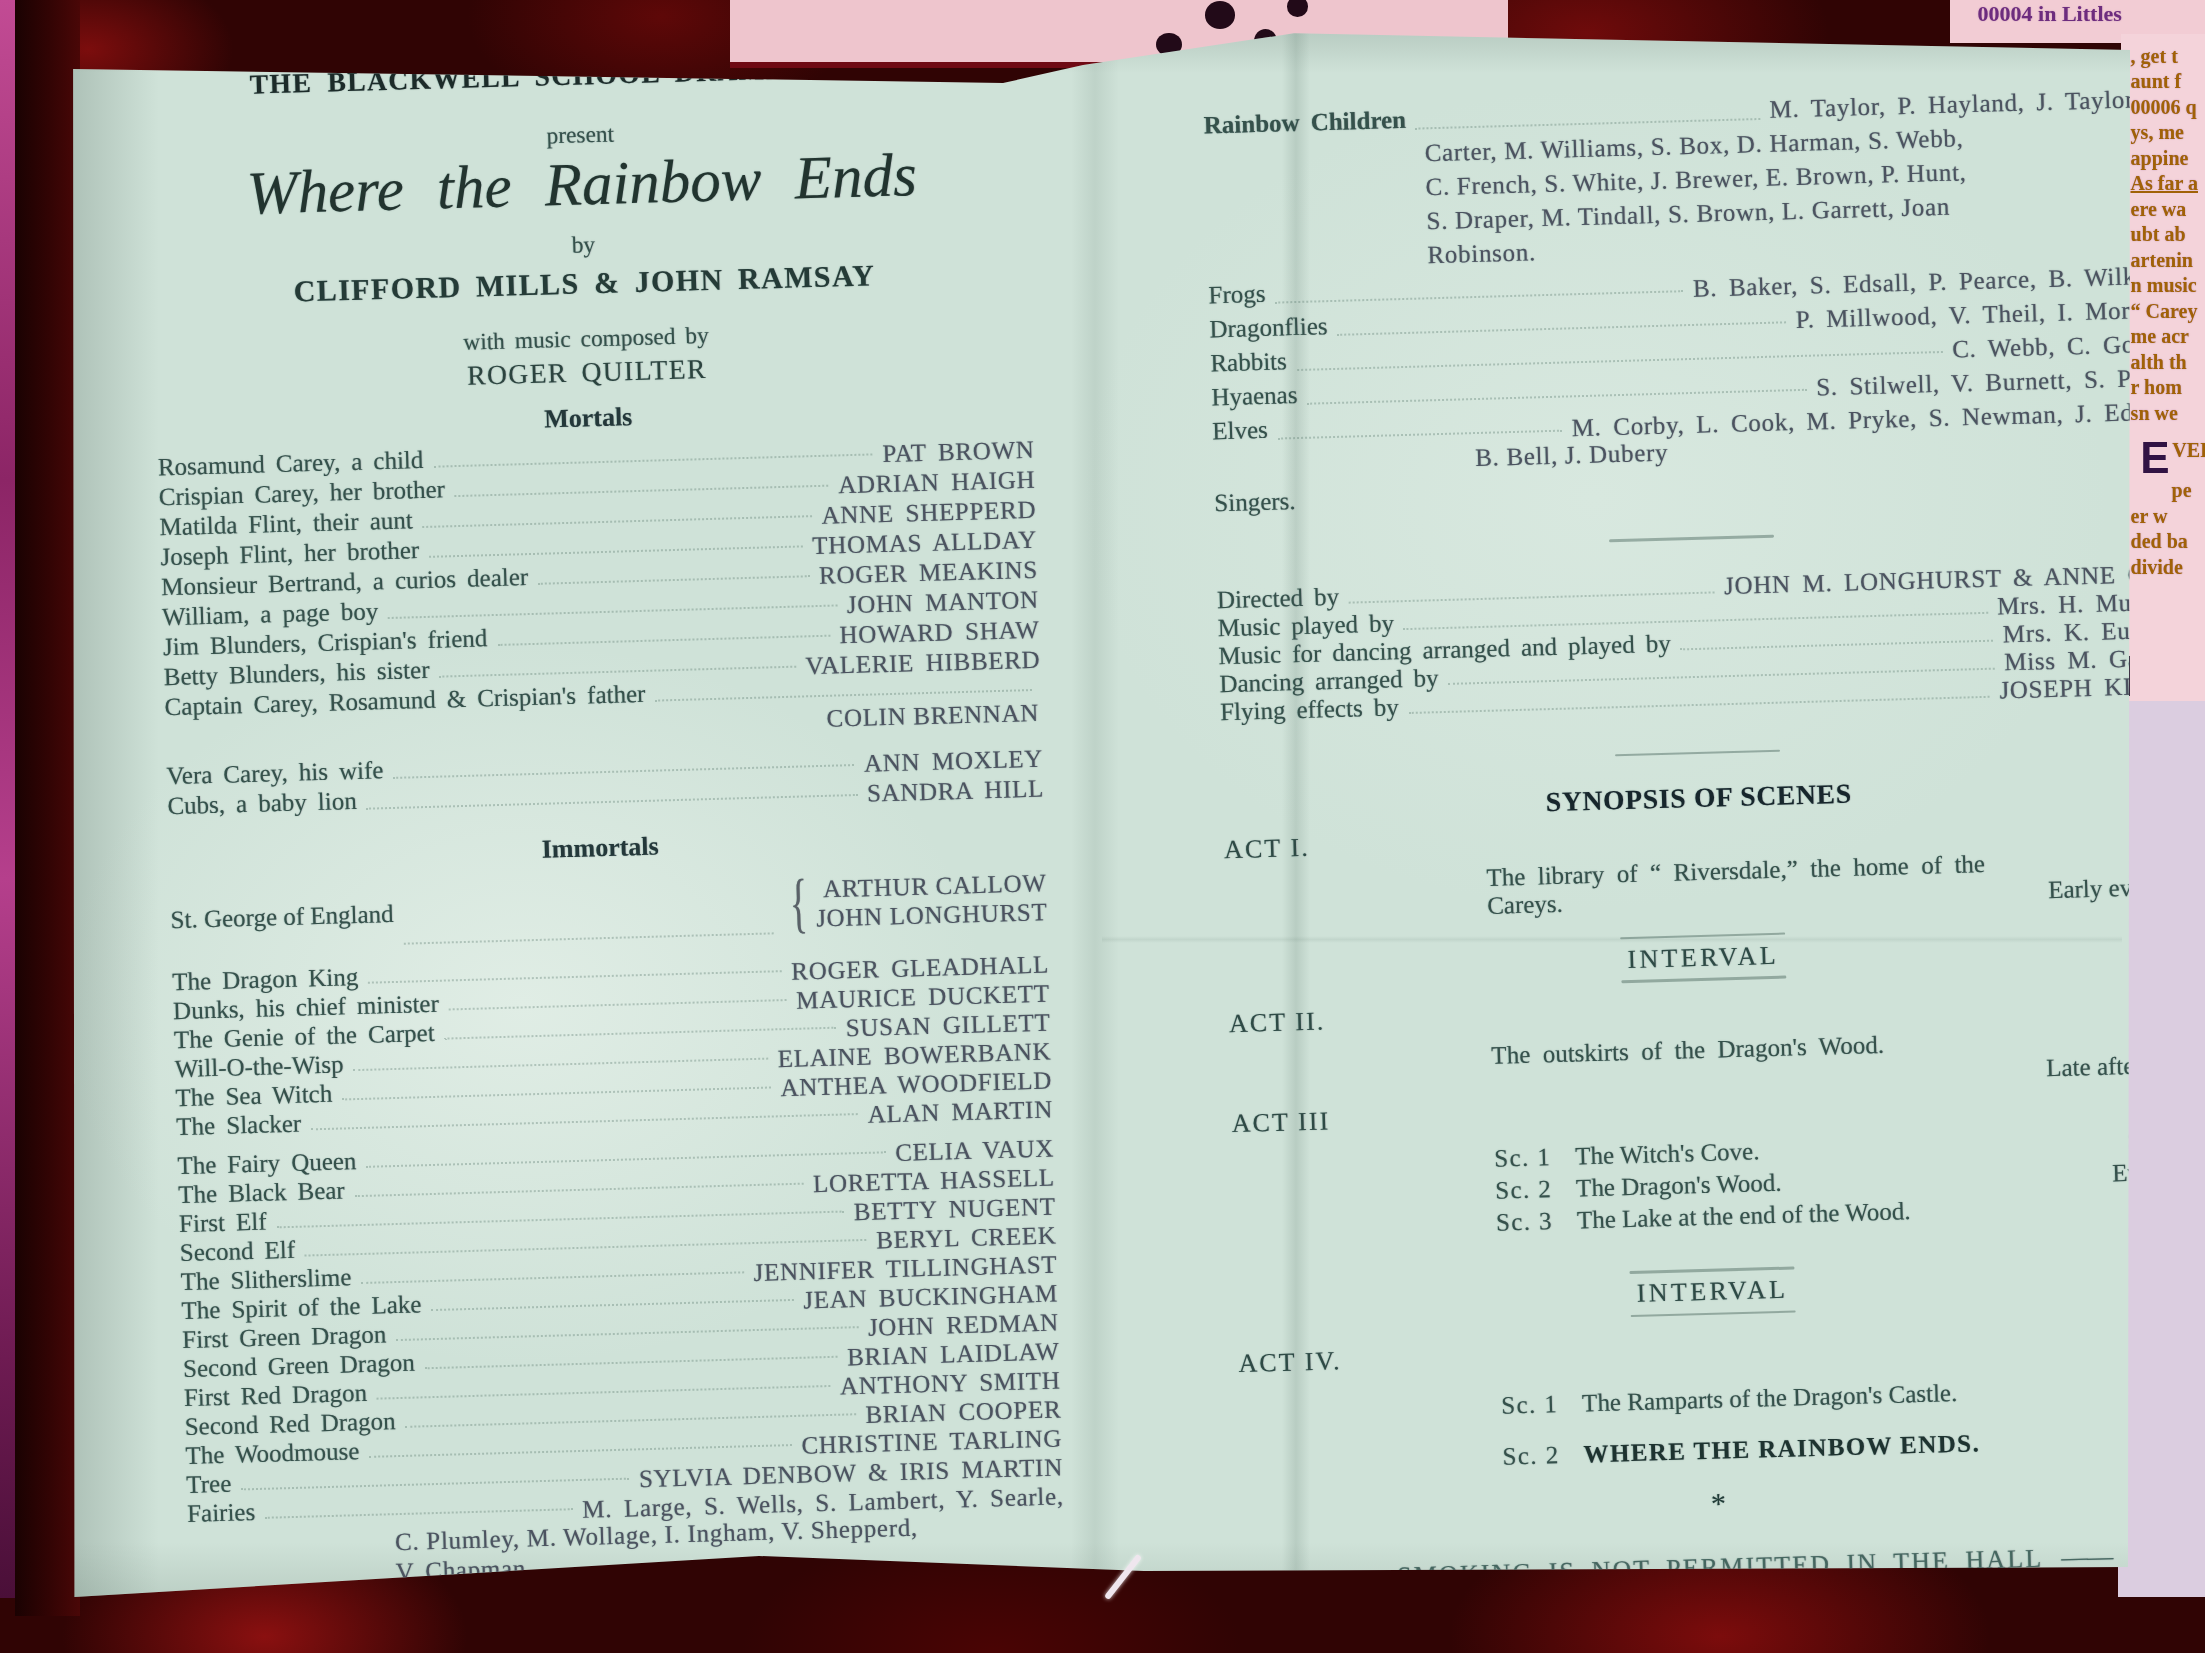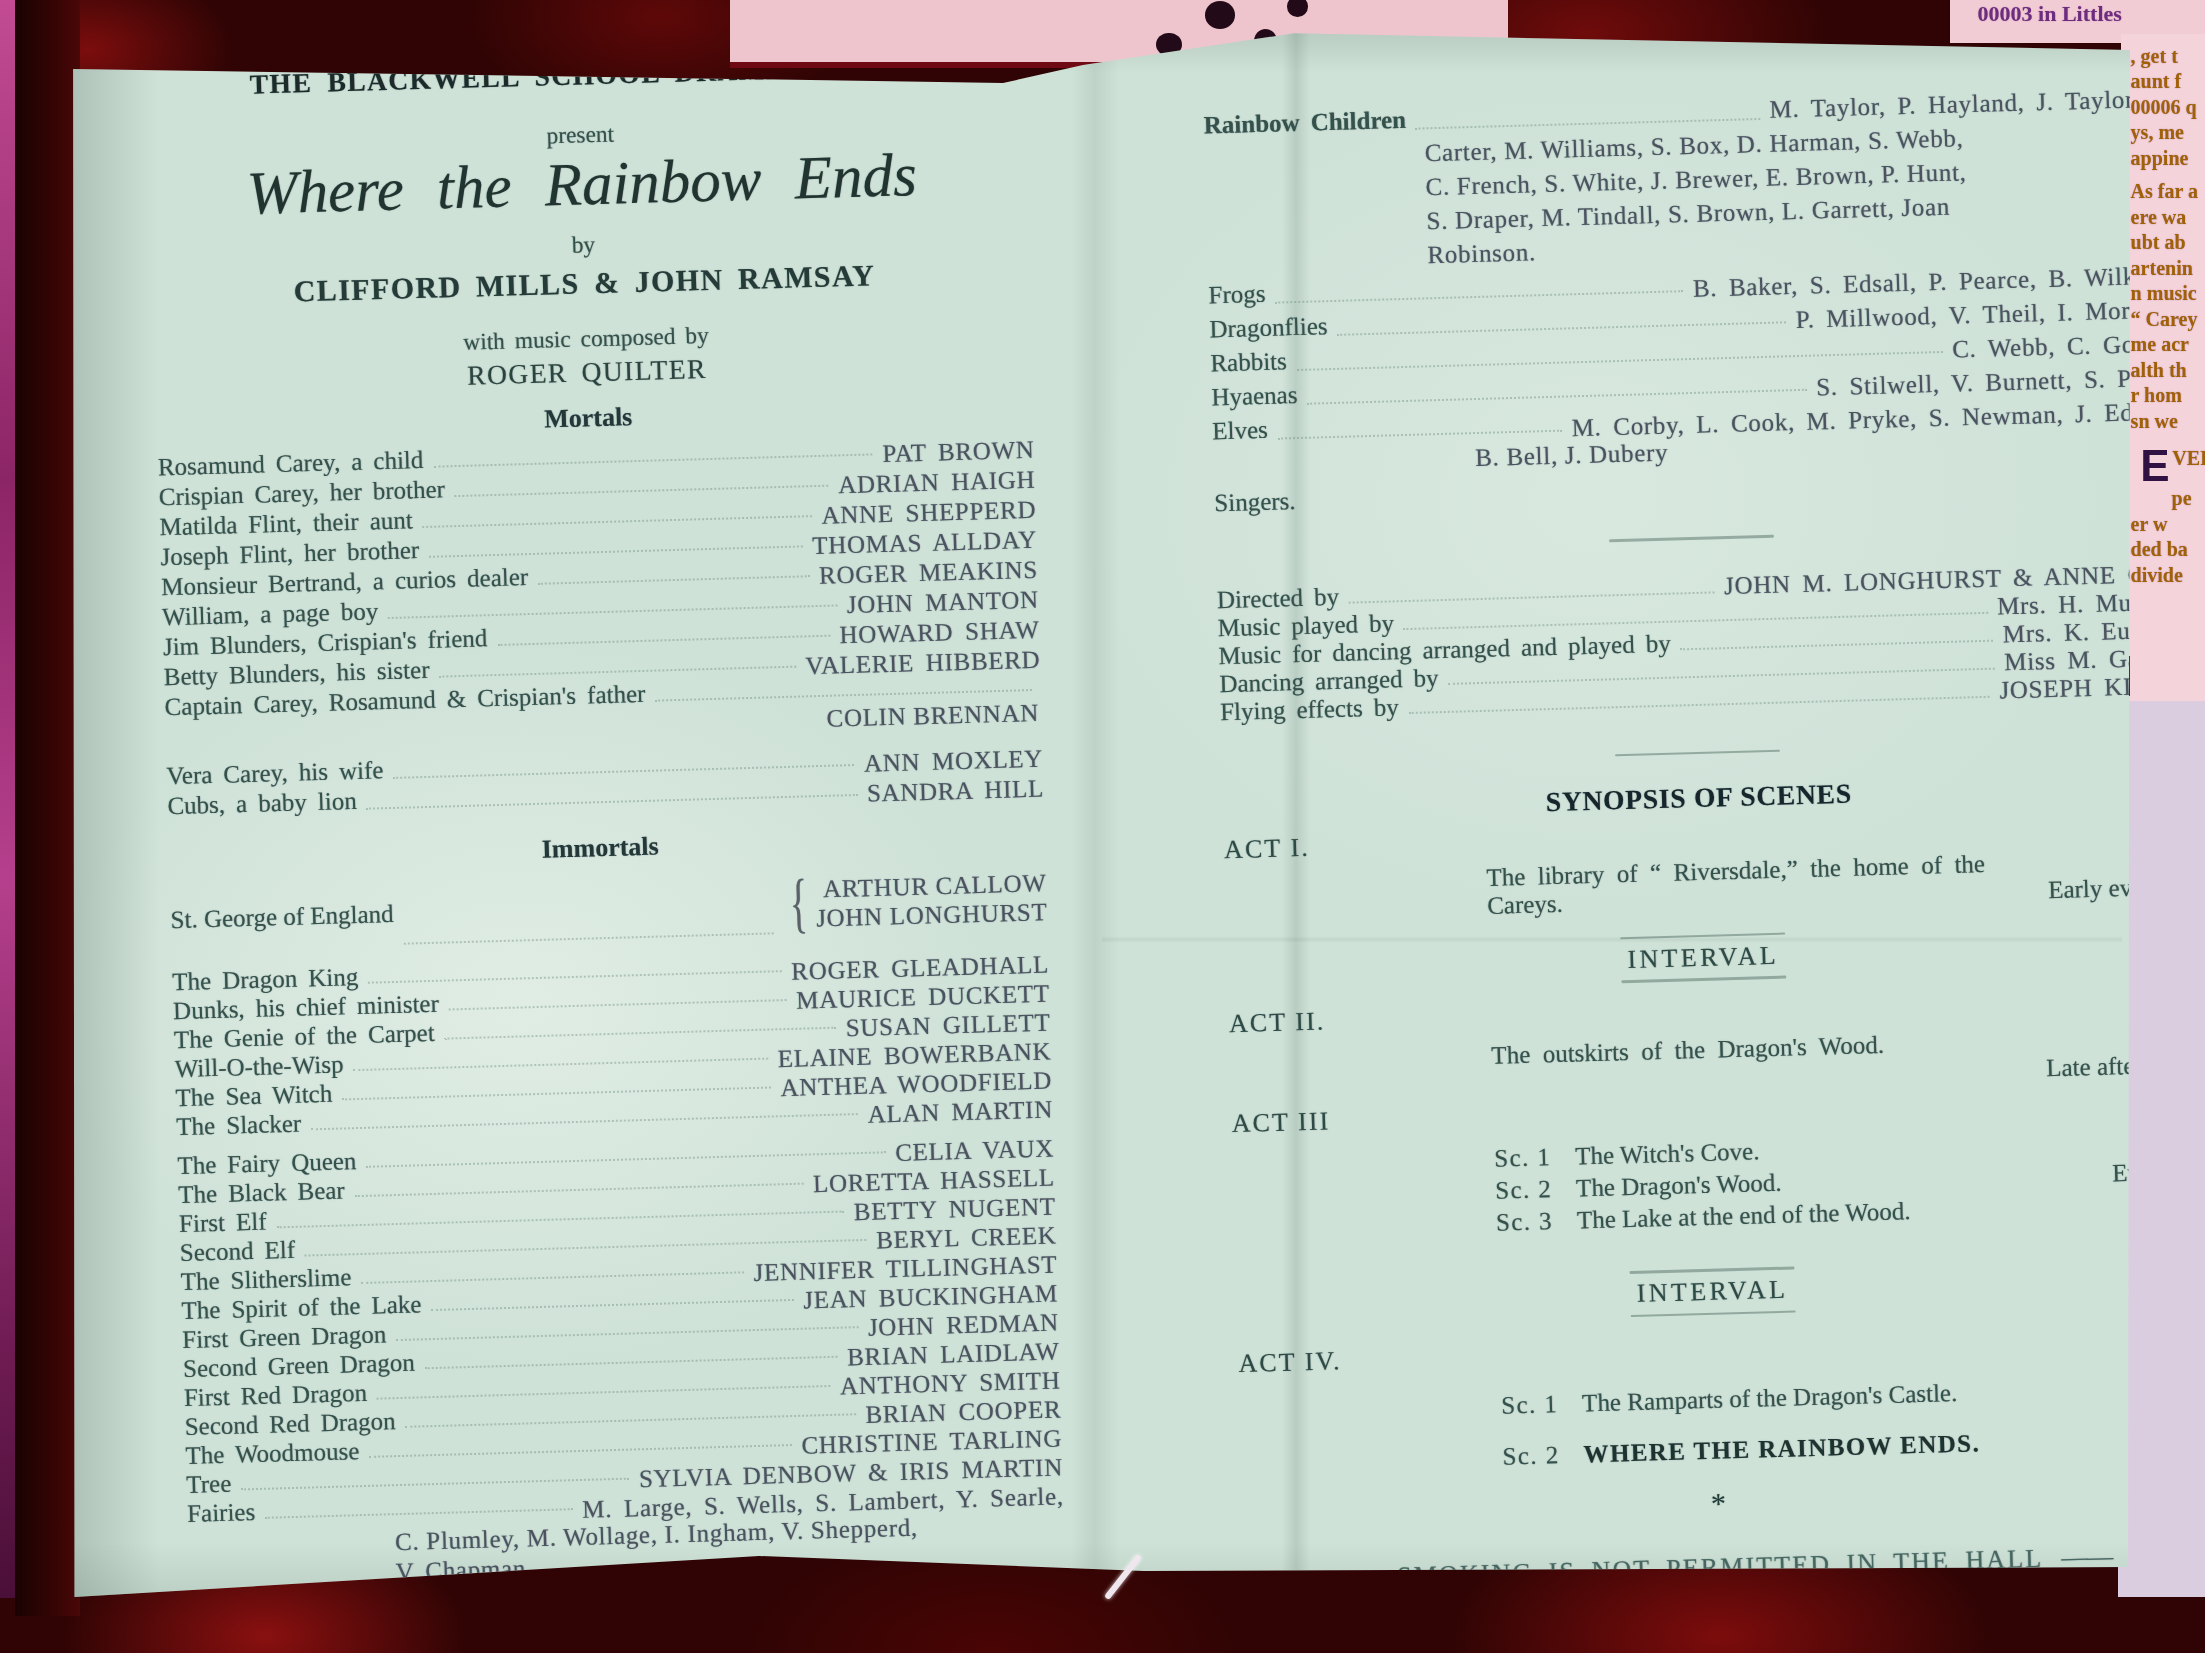--- a/index.html
+++ b/index.html
@@ -119,30 +119,30 @@
   <div id="dark-left"></div>
 
   <div id="pink-top-a">
     <div class="bead" style="left:475px;top:1.4px;width:30px;height:27.6px;"></div>
     <div class="bead" style="left:426px;top:33px;width:26px;height:23.4px;"></div>
     <div class="bead" style="left:524px;top:29px;width:23.4px;height:25px;"></div>
     <div class="bead" style="left:557px;top:-4.1px;width:20.7px;height:20.7px;"></div>
   </div>
 
   <div id="pink-top-b">
-    <div id="top-fragment">00003 in Littles</div>
+    <div id="top-fragment">00004 in Littles</div>
   </div>
 
   <div id="side-pink">
     <div class="side-line">, get t</div>
     <div class="side-line">aunt f</div>
     <div class="side-line">00006 q</div>
     <div class="side-line">ys, me</div>
     <div class="side-line">appine</div>
-    <div class="side-line" style="margin-top:8px;">As far a</div>
+    <div class="side-line" style="margin-top:0;text-decoration:underline;">As far a</div>
     <div class="side-line">ere wa</div>
     <div class="side-line">ubt ab</div>
     <div class="side-line">artenin</div>
     <div class="side-line">n music</div>
     <div class="side-line">“ Carey</div>
     <div class="side-line">me acr</div>
     <div class="side-line">alth th</div>
     <div class="side-line">r hom</div>
     <div class="side-line">sn we</div>
     <div class="e-row">

